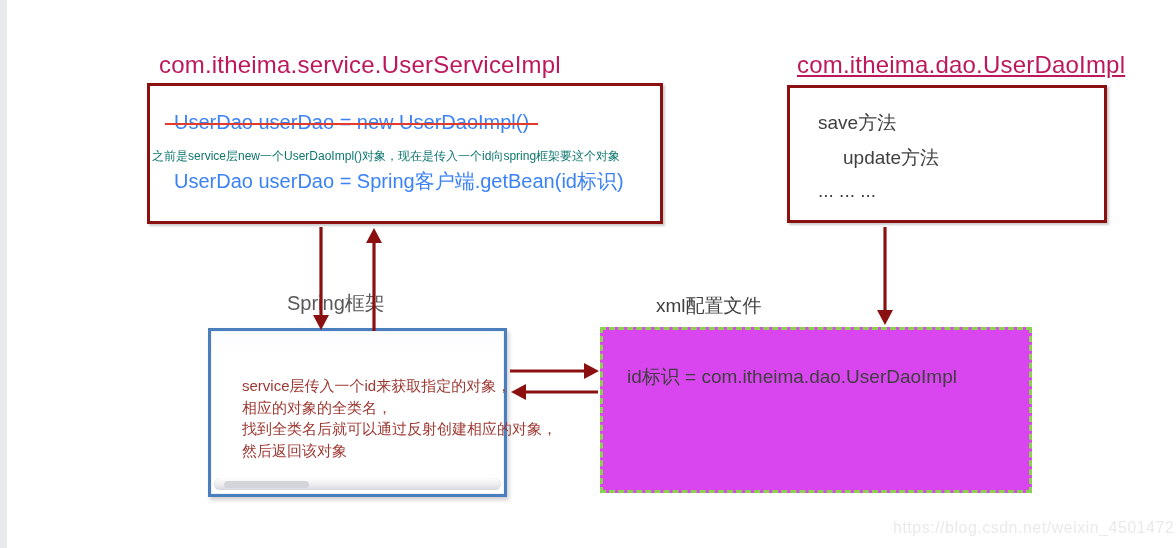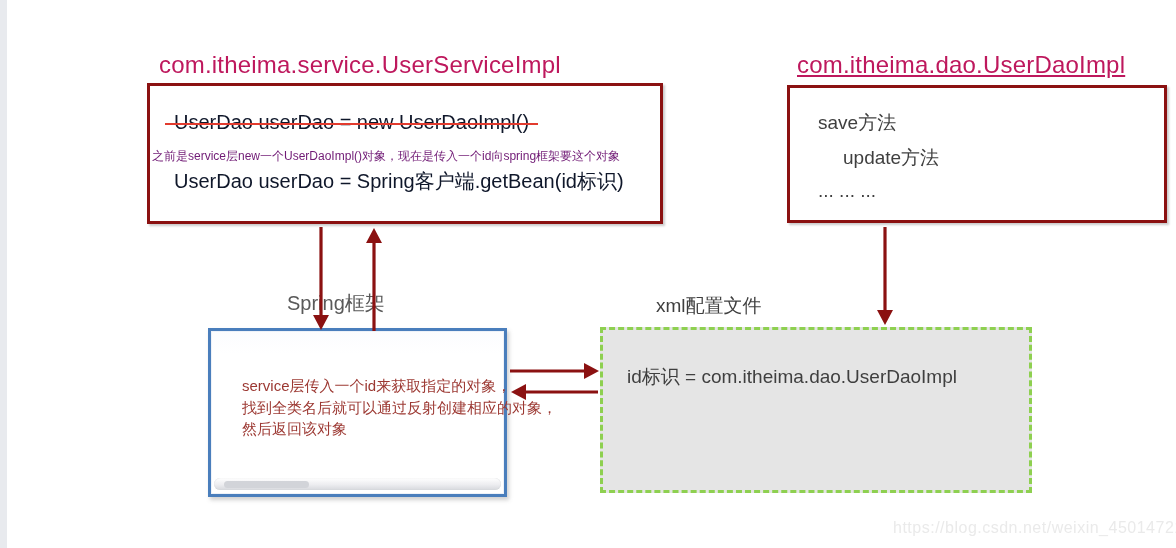--- a/index.html
+++ b/index.html
@@ -24,27 +24,27 @@
   .zone-label-gray { font-size: 20px; color: #595959; }
   .zone-label-dark { font-size: 19px; color: #3f3f3f; }
 
   
   .maroon-box {
     position: absolute;
     border: 3px solid #8b1111;
     background: #ffffff;
     box-shadow: 2px 2px 2px rgba(110,110,110,0.35);
   }
-  .code-line { font-size: 20px; color: #0f172a; }
+  .code-line { font-size: 20px; color: #3b82f6; }
   .strike-wrap { display: inline-block; position: relative; }
   .strike-line {
     position: absolute; left: -9px; right: -9px; top: 52%; height: 2px;
     background: #e23b2e;
   }
-  .annotation { font-size: 12px; color: #701a75; }
+  .annotation { font-size: 12px; color: #0f766e; }
   .dao-method { font-size: 19px; color: #3f3f3f; }
 
   
   .spring-box {
     position: absolute;
     left: 208px; top: 328px; width: 299px; height: 169px;
     border: 3px solid #4a7ebc;
     background: linear-gradient(180deg, #fbfcfe 0%, #ffffff 14%);
     box-shadow: 2px 3px 4px rgba(100,100,100,0.30), inset 0 0 0 1px #eef2f8;
   }
@@ -61,21 +61,21 @@
   .hscrollbar .thumb {
     position: absolute; left: 10px; top: 3px; width: 85px; height: 7px;
     border-radius: 4px; background: #d2d4d9;
   }
 
   
   .xml-box {
     position: absolute;
     left: 600px; top: 327px; width: 432px; height: 166px;
     border: 3px dashed #8ed050;
-    background: #e5e5e5;
+    background: #d946ef;
   }
   .xml-entry { position: absolute; left: 24px; top: 34px; font-size: 19px; color: #3f3f3f; }
 
   .arrows-svg { position: absolute; left: 0; top: 0; pointer-events: none; }
 
   .watermark {
     position: absolute; left: 893px; top: 519px;
     font-size: 16px; color: #eaeaea; letter-spacing: 0.5px;
   }
 </style>
@@ -92,31 +92,32 @@
       <span>UserDao userDao = new UserDaoImpl()</span>
       <span class="strike-line"></span>
     </span>
   </div>
   <div class="abs annotation nowrap" style="left:2px; top:62px;">之前是service层new一个UserDaoImpl()对象，现在是传入一个id向spring框架要这个对象</div>
   <div class="abs code-line nowrap" style="left:24px; top:82px;">UserDao userDao = Spring客户端.getBean(id标识)</div>
 </div>
 
 <div class="abs class-title nowrap" style="left:797px; top:51px;text-decoration:underline;">com.itheima.dao.UserDaoImpl</div>
 
-<div class="maroon-box" style="left:787px; top:85px; width:380px; height:138px;">
+<div class="maroon-box" style="left:787px; top:85px; width:320px; height:138px;">
   <div class="abs dao-method nowrap" style="left:28px; top:22px;">save方法</div>
   <div class="abs dao-method nowrap" style="left:28px; top:57px;margin-left:25px;">update方法</div>
   <div class="abs dao-method nowrap" style="left:28px; top:92px;">... ... ...</div>
 </div>
 
 <div class="abs zone-label-gray nowrap" style="left:287px; top:290px;">Spring框架</div>
 
 <div class="spring-box">
   <div class="spring-text">
     <div class="nowrap">service层传入一个id来获取指定的对象，</div>
+    <div class="nowrap">相应的对象的全类名，</div>
     <div class="nowrap">找到全类名后就可以通过反射创建相应的对象，</div>
     <div class="nowrap">然后返回该对象</div>
   </div>
   <div class="hscrollbar">
     <div class="thumb"></div>
   </div>
 </div>
 
 <div class="abs zone-label-dark nowrap" style="left:632px; top:293px;margin-left:24px;">xml配置文件</div>
 

